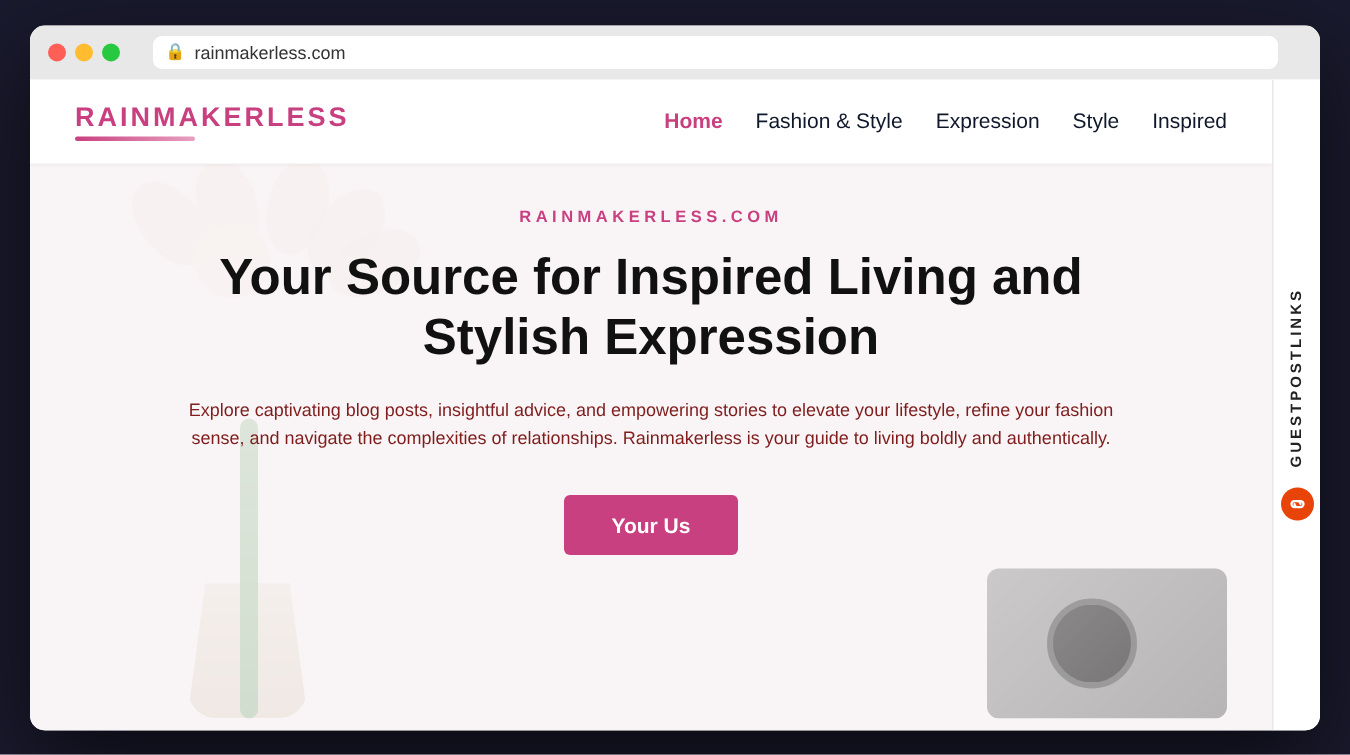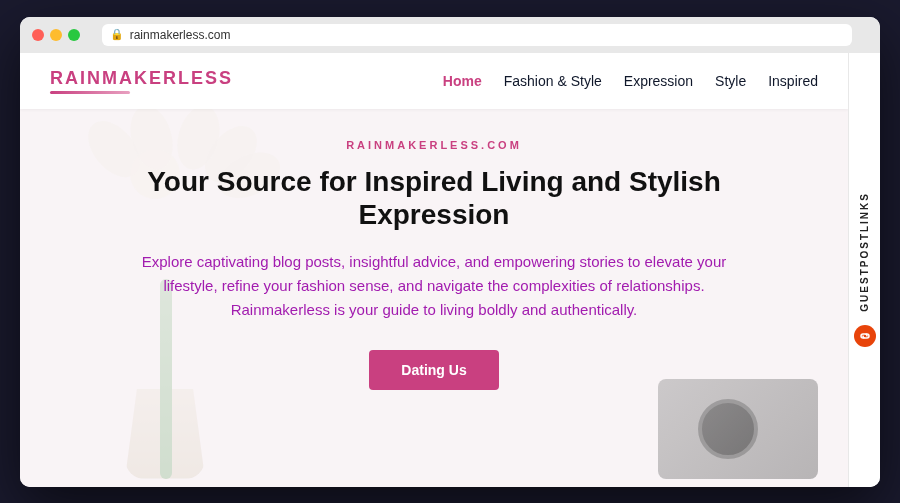--- a/index.html
+++ b/index.html
@@ -206,31 +206,31 @@
 
     .hero-domain {
       font-size: 11px;
       font-weight: 700;
       color: #c94080;
       letter-spacing: 3px;
       margin-bottom: 14px;
     }
 
     .hero-title {
-      font-size: 28px;
+      font-size: 34px;
       font-weight: 800;
       color: #111;
       line-height: 1.2;
       max-width: 680px;
       margin: 0 auto 18px;
     }
 
     .hero-subtitle {
-      font-size: 15px;
-      color: #a21caf;
+      font-size: 12px;
+      color: #7f1d1d;
       max-width: 620px;
       margin: 0 auto 28px;
       line-height: 1.6;
     }
 
     .cta-button {
       display: inline-block;
       background: #c94080;
       color: #fff;
       padding: 12px 32px;
@@ -327,21 +327,21 @@
           <div style="position:absolute;top:50px;left:100px;width:50px;height:50px;background:#f5f0e0;border-radius:50%;opacity:0.7;"></div>
         </div>
 
         <div class="camera-bg"></div>
         <div class="camera-lens"></div>
 
         <div class="hero-inner">
           <p class="hero-domain">RAINMAKERLESS.COM</p>
           <h1 class="hero-title">Your Source for Inspired Living and Stylish Expression</h1>
           <p class="hero-subtitle">Explore captivating blog posts, insightful advice, and empowering stories to elevate your lifestyle, refine your fashion sense, and navigate the complexities of relationships. Rainmakerless is your guide to living boldly and authentically.</p>
-          <button class="cta-button">Dating Us</button>
+          <button class="cta-button">Your Us</button>
         </div>
       </div>
 
     </div>
 
     <div class="side-panel">
       <span class="side-panel-text">GUESTPOSTLINKS</span>
       <div class="side-panel-icon">
         <svg width="14" height="14" viewBox="0 0 14 14">
           <path d="M5 7a2 2 0 0 0 2 2h2a2 2 0 0 0 0-4H8" stroke="white" stroke-width="1.5" fill="none" stroke-linecap="round"></path>

